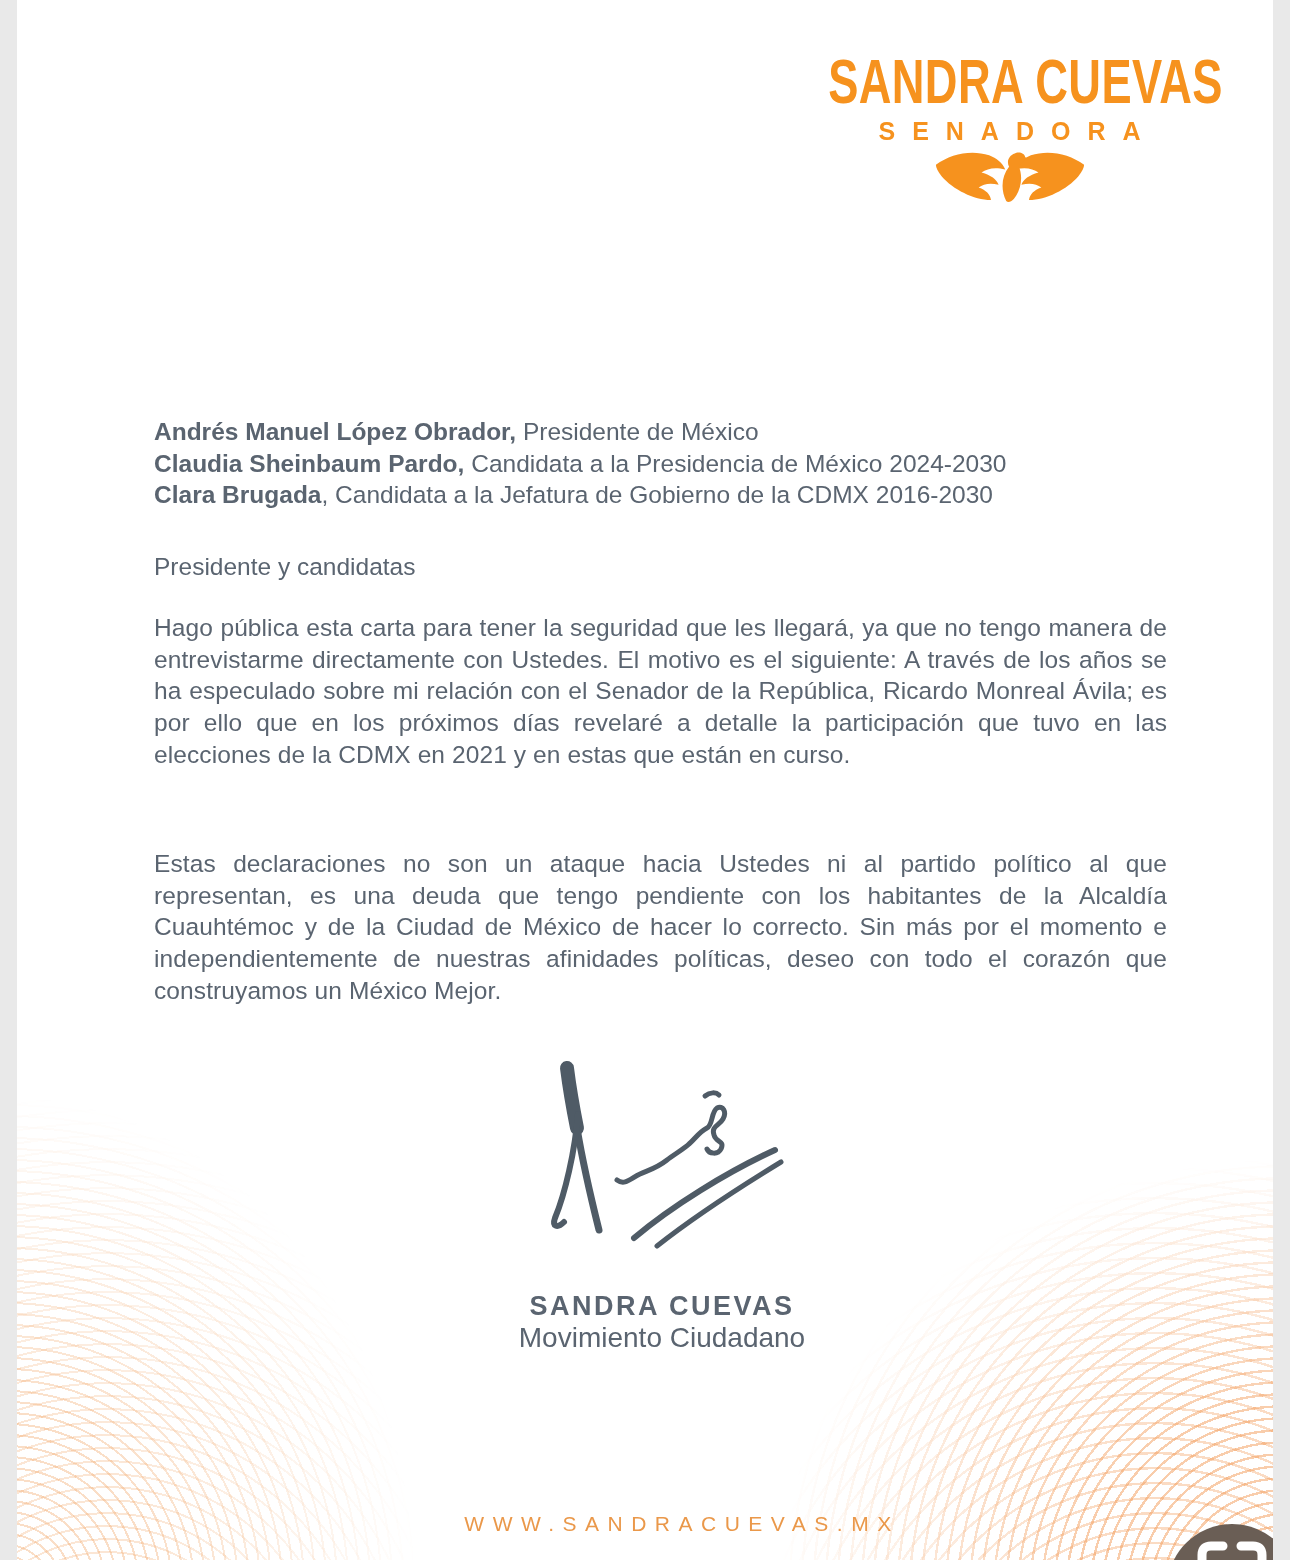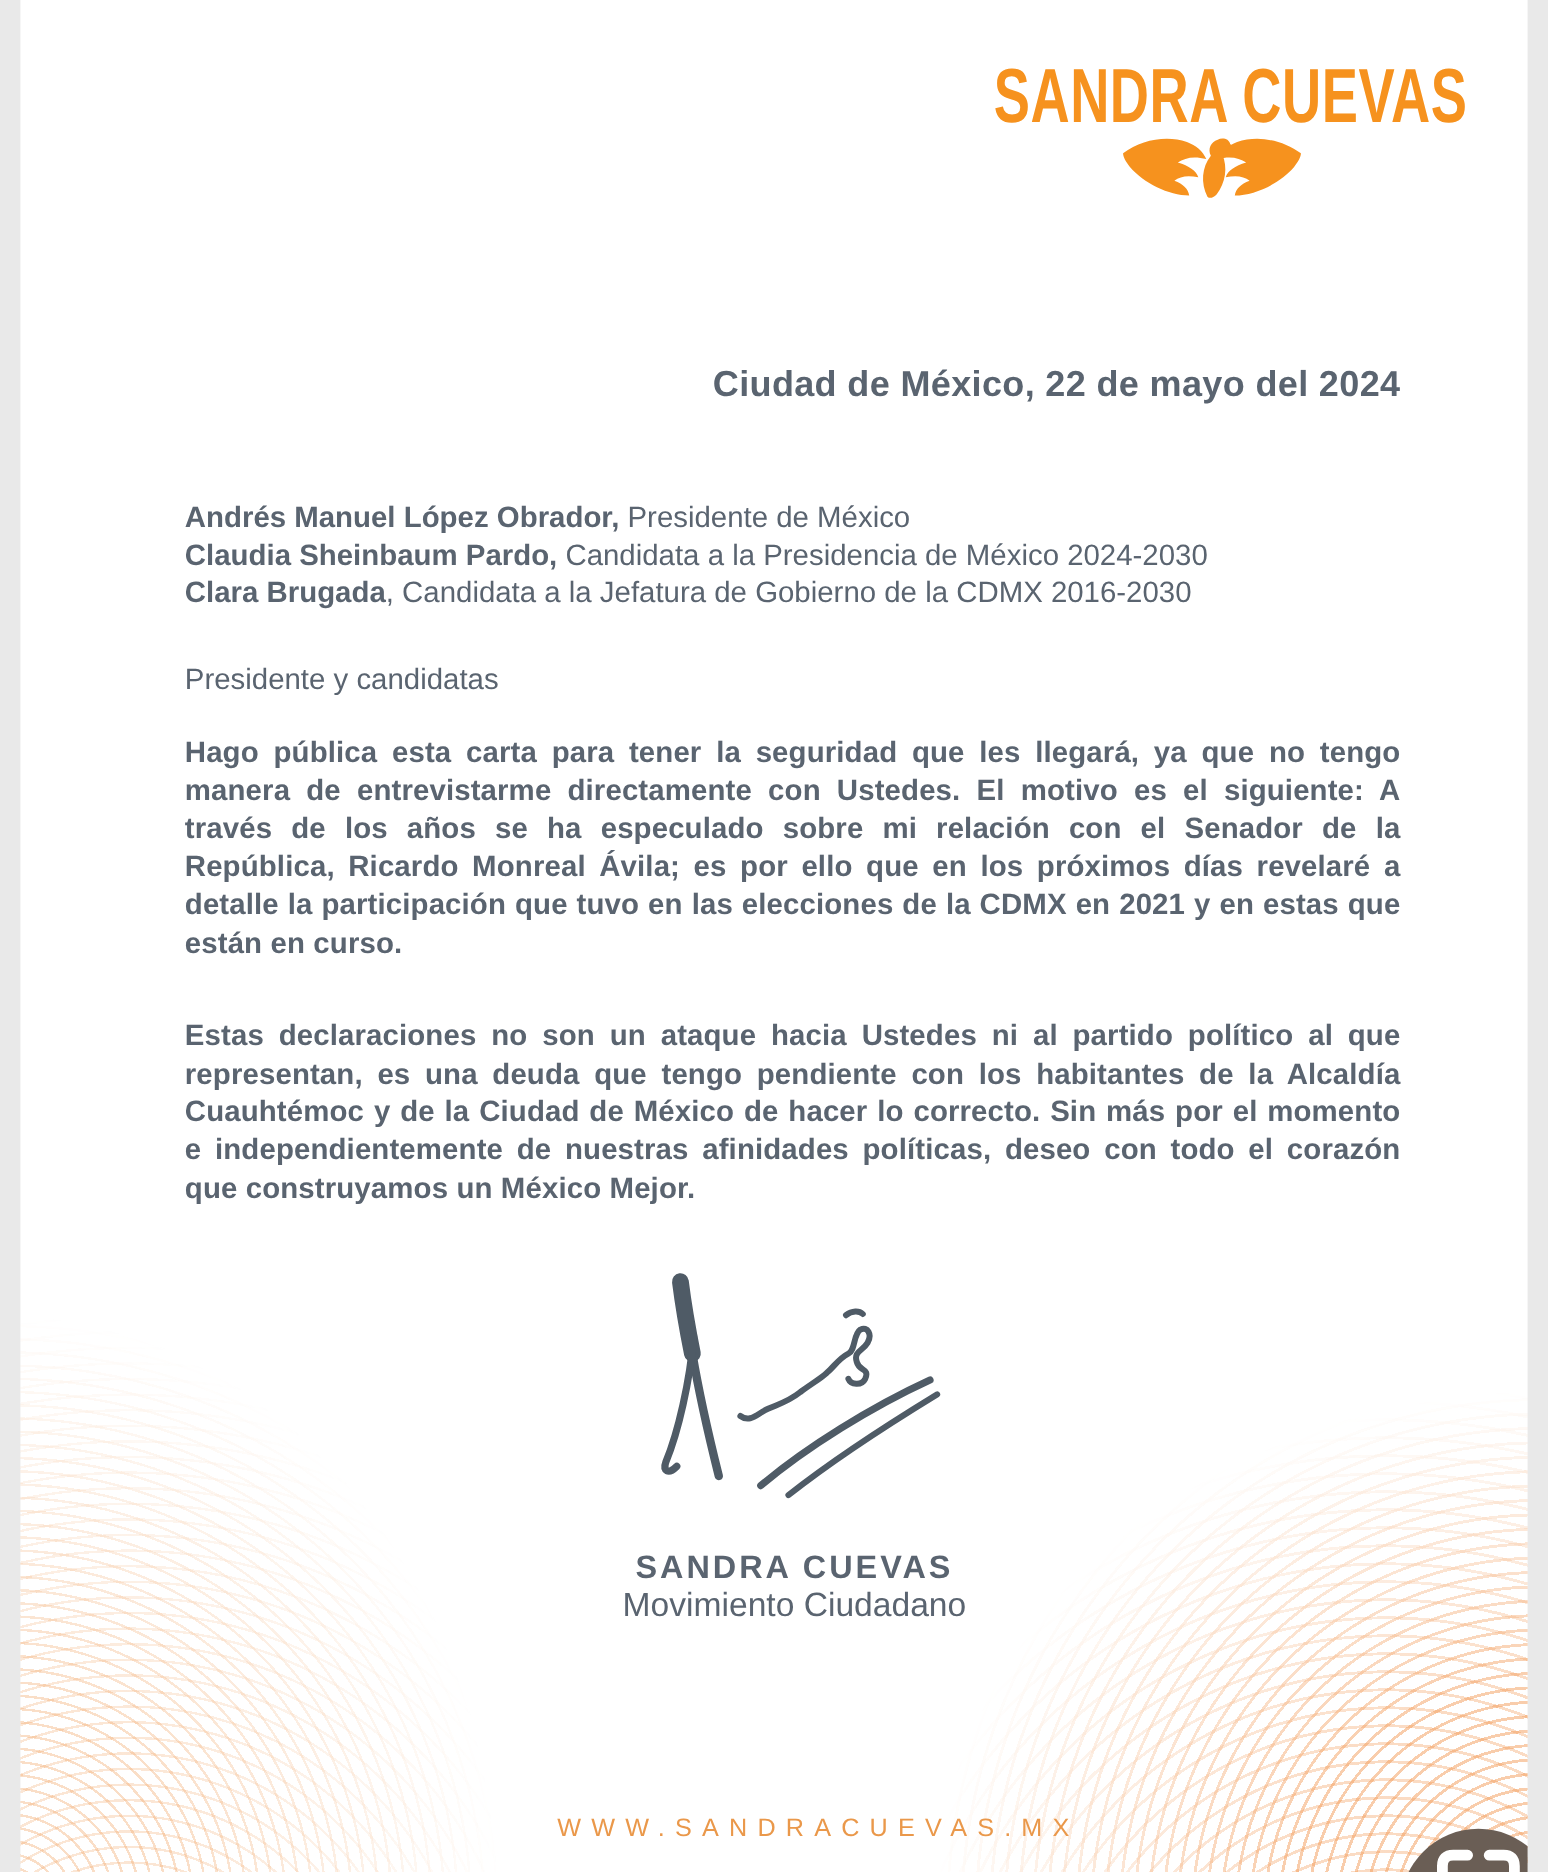--- a/index.html
+++ b/index.html
@@ -19,21 +19,21 @@
   .brand-eagle{margin-top:4px;line-height:0;}
   .brand-eagle svg{width:152px;height:62px;}
 
   
   .dateline{position:absolute;top:304px;left:137px;width:1013px;text-align:right;
     font-size:30px;font-weight:700;letter-spacing:0.3px;}
   .recipients{position:absolute;top:416px;left:137px;width:1013px;font-size:24.5px;line-height:31.6px;}
   .rname{font-weight:700;}
   .salutation{position:absolute;top:551px;left:137px;font-size:24.5px;line-height:31.6px;}
   .para{position:absolute;left:137px;width:1013px;margin:0;font-size:24.5px;line-height:31.7px;
-    text-align:justify;text-align-last:left;letter-spacing:0.1px;font-weight:bold;}
+    text-align:justify;text-align-last:left;letter-spacing:0.1px;}
   .para1{top:612px;}
   .para2{top:848px;}
 
   
   .signature-svg{position:absolute;left:520px;top:1056px;width:260px;height:200px;}
 
   .closing{position:absolute;top:1291px;left:0;width:1290px;text-align:center;}
   .closing-name{font-size:27px;font-weight:700;letter-spacing:2.5px;line-height:30px;}
   .closing-title{margin-top:7px;font-size:24.5px;line-height:30px;}
   .closing-party{margin-top:2px;font-size:28px;line-height:30px;}
@@ -68,31 +68,31 @@
 </head>
 <body>
 
 <div class="page">
 
   <div class="watermark watermark-left"></div>
   <div class="watermark watermark-right"></div>
 
   <header class="brand">
     <div class="brand-name">SANDRA CUEVAS</div>
+    <div class="brand-subtitle">SENADORA</div>
     <div class="brand-eagle">
       <svg viewBox="0 0 160 64" fill="#F6921E" xmlns="http://www.w3.org/2000/svg">
         <path d="M2,16 C18,4 40,0 58,6 C66,9 72,14 75,21 C64,18 56,20 50,24 C60,27 66,31 68,37 C59,35 52,36 47,40 C55,43 59,47 60,53 C42,53 20,42 8,28 C4,23 2,19 2,16 Z"></path>
         <path d="M158,16 C142,4 120,0 102,6 C94,9 88,14 85,21 C96,18 104,20 110,24 C100,27 94,31 92,37 C101,35 108,36 113,40 C105,43 101,47 100,53 C118,53 140,42 152,28 C156,23 158,19 158,16 Z"></path>
         <path d="M76,54 C70,42 71,28 79,18 C76,12 79,6 85,4 C89,2 95,3 96,8 C97,12 92,14 89,17 C94,28 92,42 84,52 C81,55 78,56 76,54 Z"></path>
         <path d="M86,8 C90,5 95,6 97,9 C95,11 90,11 86,8 Z"></path>
       </svg>
     </div>
   </header>
 
-  <div class="dateline">Ciudad de México, 22 de mayo del 2024</div>
 
   <div class="recipients">
     <div><span class="rname">Andrés Manuel López Obrador,</span><span> Presidente de México</span></div>
     <div><span class="rname">Claudia Sheinbaum Pardo,</span><span> Candidata a la Presidencia de México 2024-2030</span></div>
     <div><span class="rname">Clara Brugada</span><span>, Candidata a la Jefatura de Gobierno de la CDMX 2016-2030</span></div>
   </div>
 
   <div class="salutation">Presidente y candidatas</div>
 
   <p class="para para1">Hago pública esta carta para tener la seguridad que les llegará, ya que no tengo manera de entrevistarme directamente con Ustedes. El motivo es el siguiente: A través de los años se ha especulado sobre mi relación con el Senador de la República, Ricardo Monreal Ávila; es por ello que en los próximos días revelaré a detalle la participación que tuvo en las elecciones de la CDMX en 2021 y en estas que están en curso.</p>

